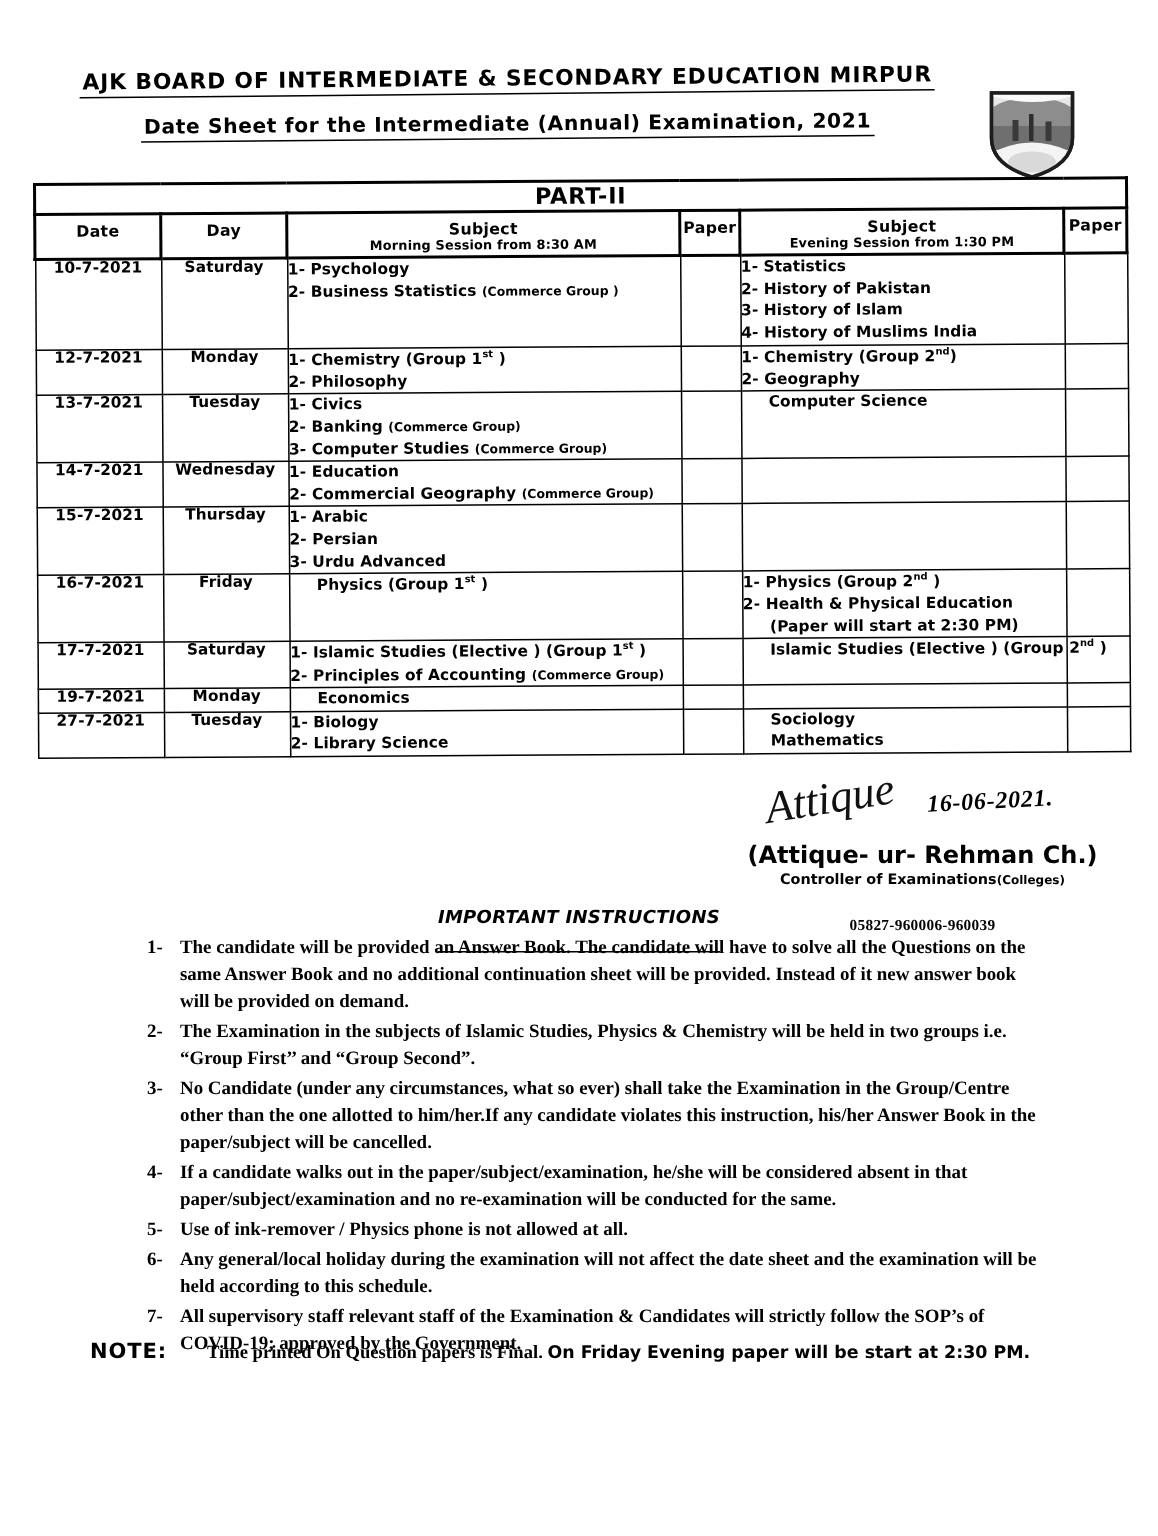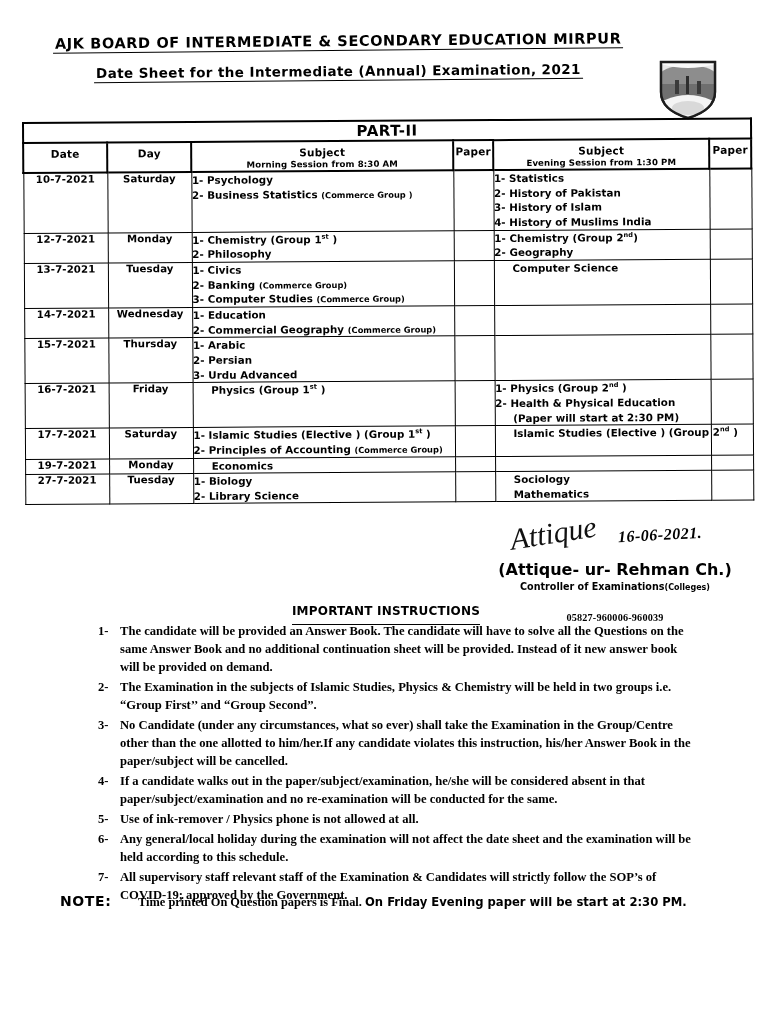--- a/index.html
+++ b/index.html
@@ -7,21 +7,21 @@
     width:772px;height:1024px;
     background:#ffffff;
     font-family:"Liberation Serif", serif;
     color:#000;
     overflow:hidden;
     position:relative;
   }
   .page{position:relative;width:772px;height:1024px;}
 
   
-  .hdr{position:absolute;left:0;top:32px;width:676px;text-align:center;}
+  .hdr{position:absolute;left:0;top:44px;width:676px;text-align:center;}
   .hdr-line1{
     font-family:"DejaVu Sans", sans-serif;
     font-weight:bold;font-size:14.5px;letter-spacing:0.6px;
     display:inline-block;border-bottom:1.6px solid #000;
     padding:0 2px 1px 2px;
     transform:rotate(-0.55deg);
   }
   .hdr-line2{
     font-family:"DejaVu Sans", sans-serif;
     font-weight:bold;font-size:13.5px;letter-spacing:0.4px;
@@ -113,21 +113,21 @@
     font-family:Liberation Serif, serif;
     font-weight:bold;font-size:10.2px;margin-top:20px;letter-spacing:0.2px;
   }
 
   
   .instr-title{
     position:absolute;left:0;top:604px;width:772px;text-align:center;
     font-family:"DejaVu Sans", sans-serif;
     font-weight:bold;font-size:12px;letter-spacing:0.2px;
   }
-  .instr-title span{border-bottom:1.5px solid #000;padding-bottom:6px;}
+  .instr-title span{border-bottom:1.5px solid #000;padding-bottom:16px;font-style:italic;}
   .instr-list{
     position:absolute;left:98px;top:622px;width:600px;
   }
   .instr-item{
     display:flex;align-items:flex-start;
     margin-bottom:2px;
   }
   .instr-num{
     width:22px;flex:0 0 22px;
     font-family:"Liberation Serif", serif;

